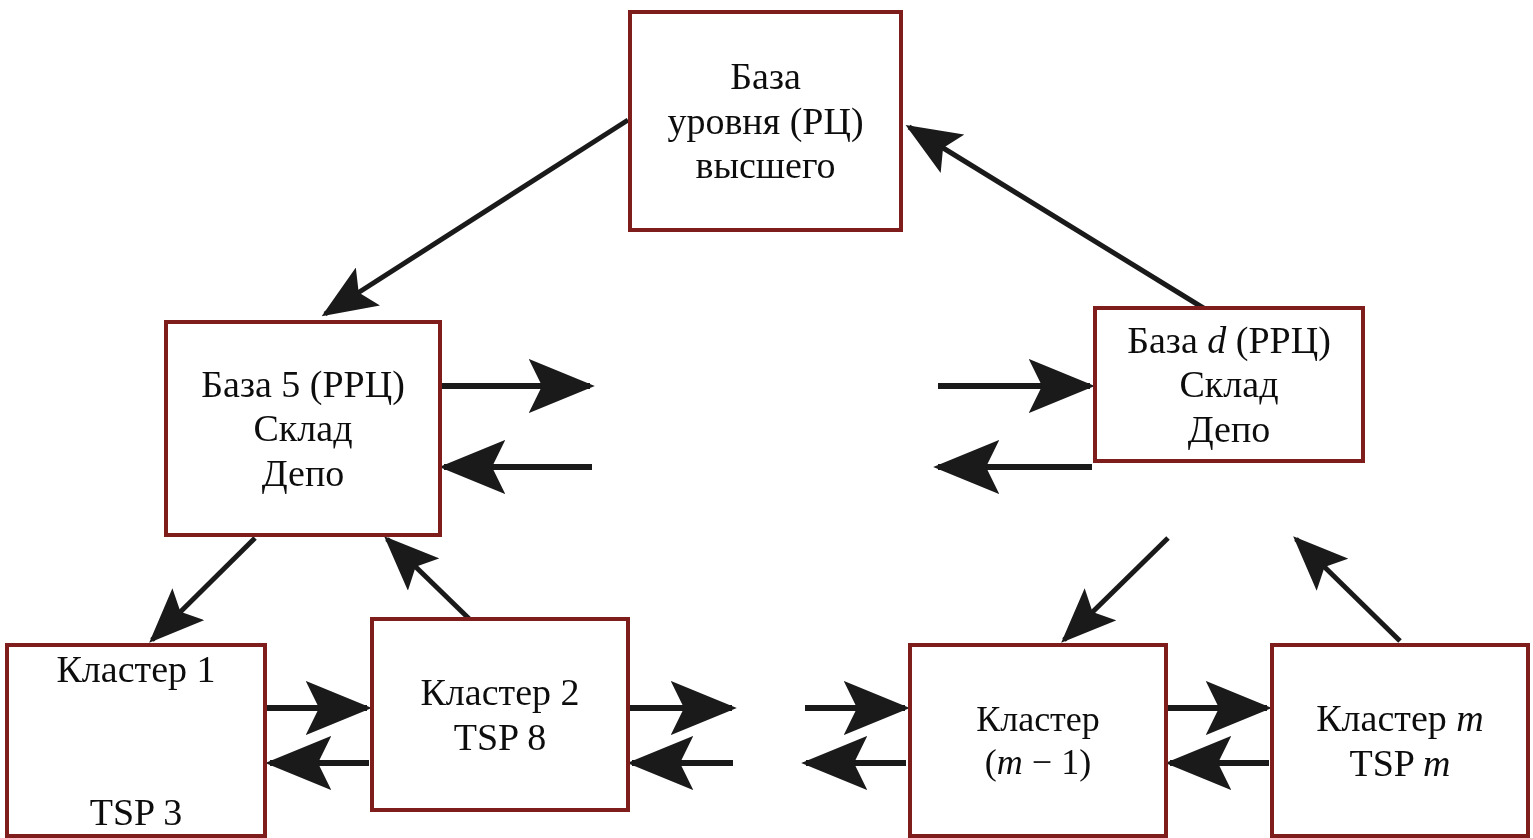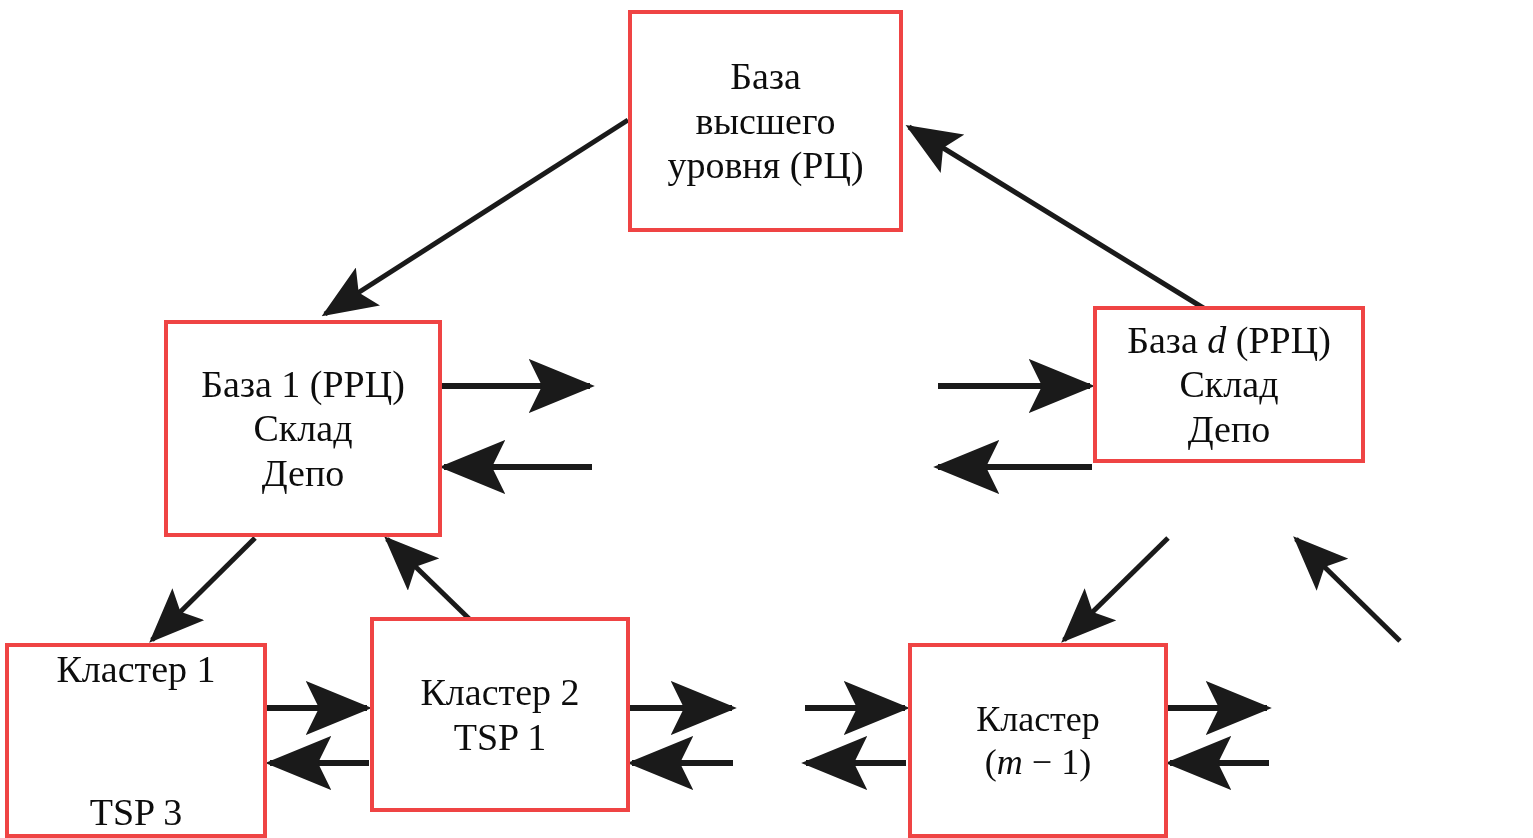--- a/index.html
+++ b/index.html
@@ -18,21 +18,21 @@
   #edges {
     position: absolute;
     left: 0; top: 0;
     width: 1533px;
     height: 838px;
     pointer-events: none;
   }
   .node {
     position: absolute;
     box-sizing: border-box;
-    border: 4px solid #ef4444;
+    border: 4px solid #7f1d1d;
     background: #ffffff;
     display: flex;
     flex-direction: column;
     align-items: center;
     justify-content: center;
     text-align: center;
     color: #0d0d0d;
     z-index: 2;
   }
   .node .line {
@@ -84,45 +84,49 @@
 
     <line x1="805" y1="708" x2="905" y2="708" stroke="#1a1a1a" stroke-width="6" marker-end="url(#ah)"></line>
     <line x1="906" y1="763" x2="806" y2="763" stroke="#1a1a1a" stroke-width="6" marker-end="url(#ah)"></line>
 
     <line x1="1168" y1="708" x2="1267" y2="708" stroke="#1a1a1a" stroke-width="6" marker-end="url(#ah)"></line>
     <line x1="1269" y1="763" x2="1170" y2="763" stroke="#1a1a1a" stroke-width="6" marker-end="url(#ah)"></line>
   </svg>
 
   <div class="node" style="left:628px; top:10px; width:275px; height:222px;">
     <span class="line">База</span>
+    <span class="line">уровня (РЦ)</span>
     <span class="line">высшего</span>
-    <span class="line">уровня (РЦ)</span>
   </div>
 
   <div class="node" style="left:164px; top:320px; width:278px; height:217px;">
-    <span class="line">База 1 (РРЦ)</span>
+    <span class="line">База 5 (РРЦ)</span>
     <span class="line">Склад</span>
     <span class="line">Депо</span>
   </div>
 
   <div class="node" style="left:1093px; top:306px; width:272px; height:157px;">
     <span class="line"><span>База </span><span class="it">d</span><span> (РРЦ)</span></span>
     <span class="line">Склад</span>
     <span class="line">Депо</span>
   </div>
 
   <div class="node" style="left:5px; top:643px; width:262px; height:195px;justify-content:space-between;">
     <span class="line">Кластер 1</span>
     <span class="line">TSP 3</span>
   </div>
 
   <div class="node" style="left:370px; top:617px; width:260px; height:195px;">
     <span class="line">Кластер 2</span>
-    <span class="line">TSP 1</span>
+    <span class="line">TSP 8</span>
   </div>
 
   <div class="node small" style="left:908px; top:643px; width:260px; height:195px;">
     <span class="line">Кластер</span>
     <span class="line"><span>(</span><span class="it">m</span><span> − 1)</span></span>
   </div>
 
+  <div class="node" style="left:1270px; top:643px; width:260px; height:195px;">
+    <span class="line"><span>Кластер </span><span class="it">m</span></span>
+    <span class="line"><span>TSP </span><span class="it">m</span></span>
+  </div>
 
 </div>
 
 </body></html>

